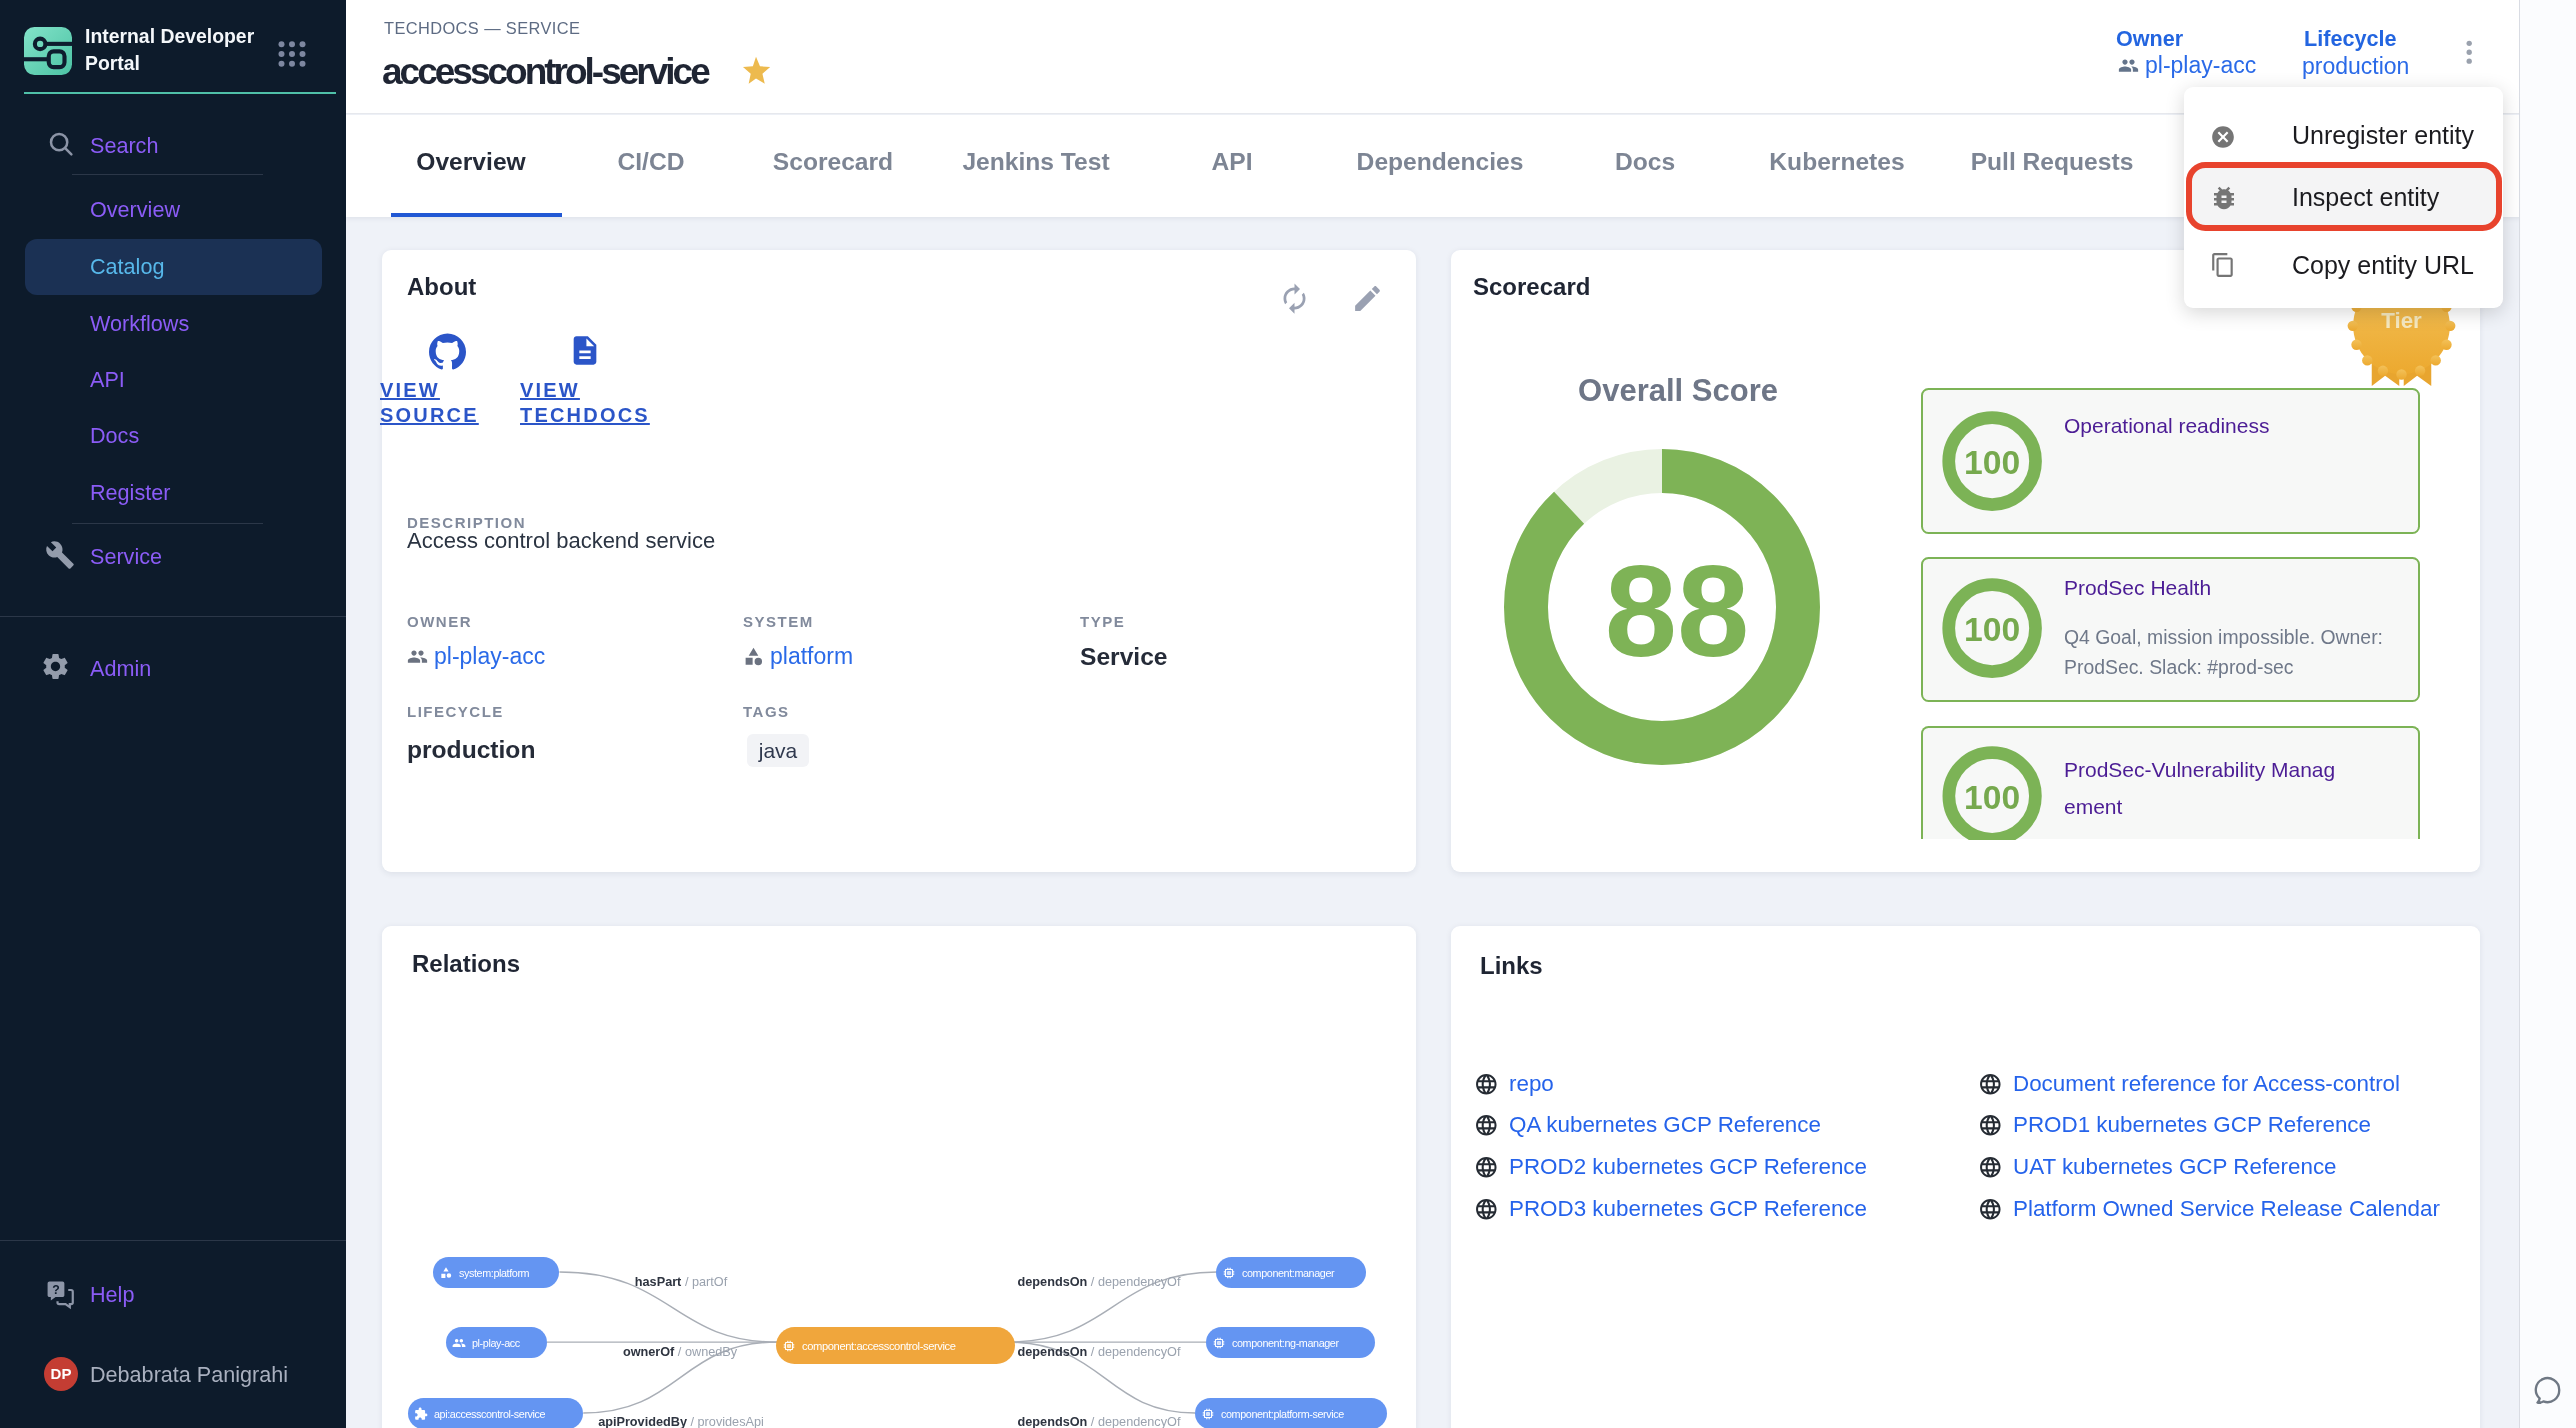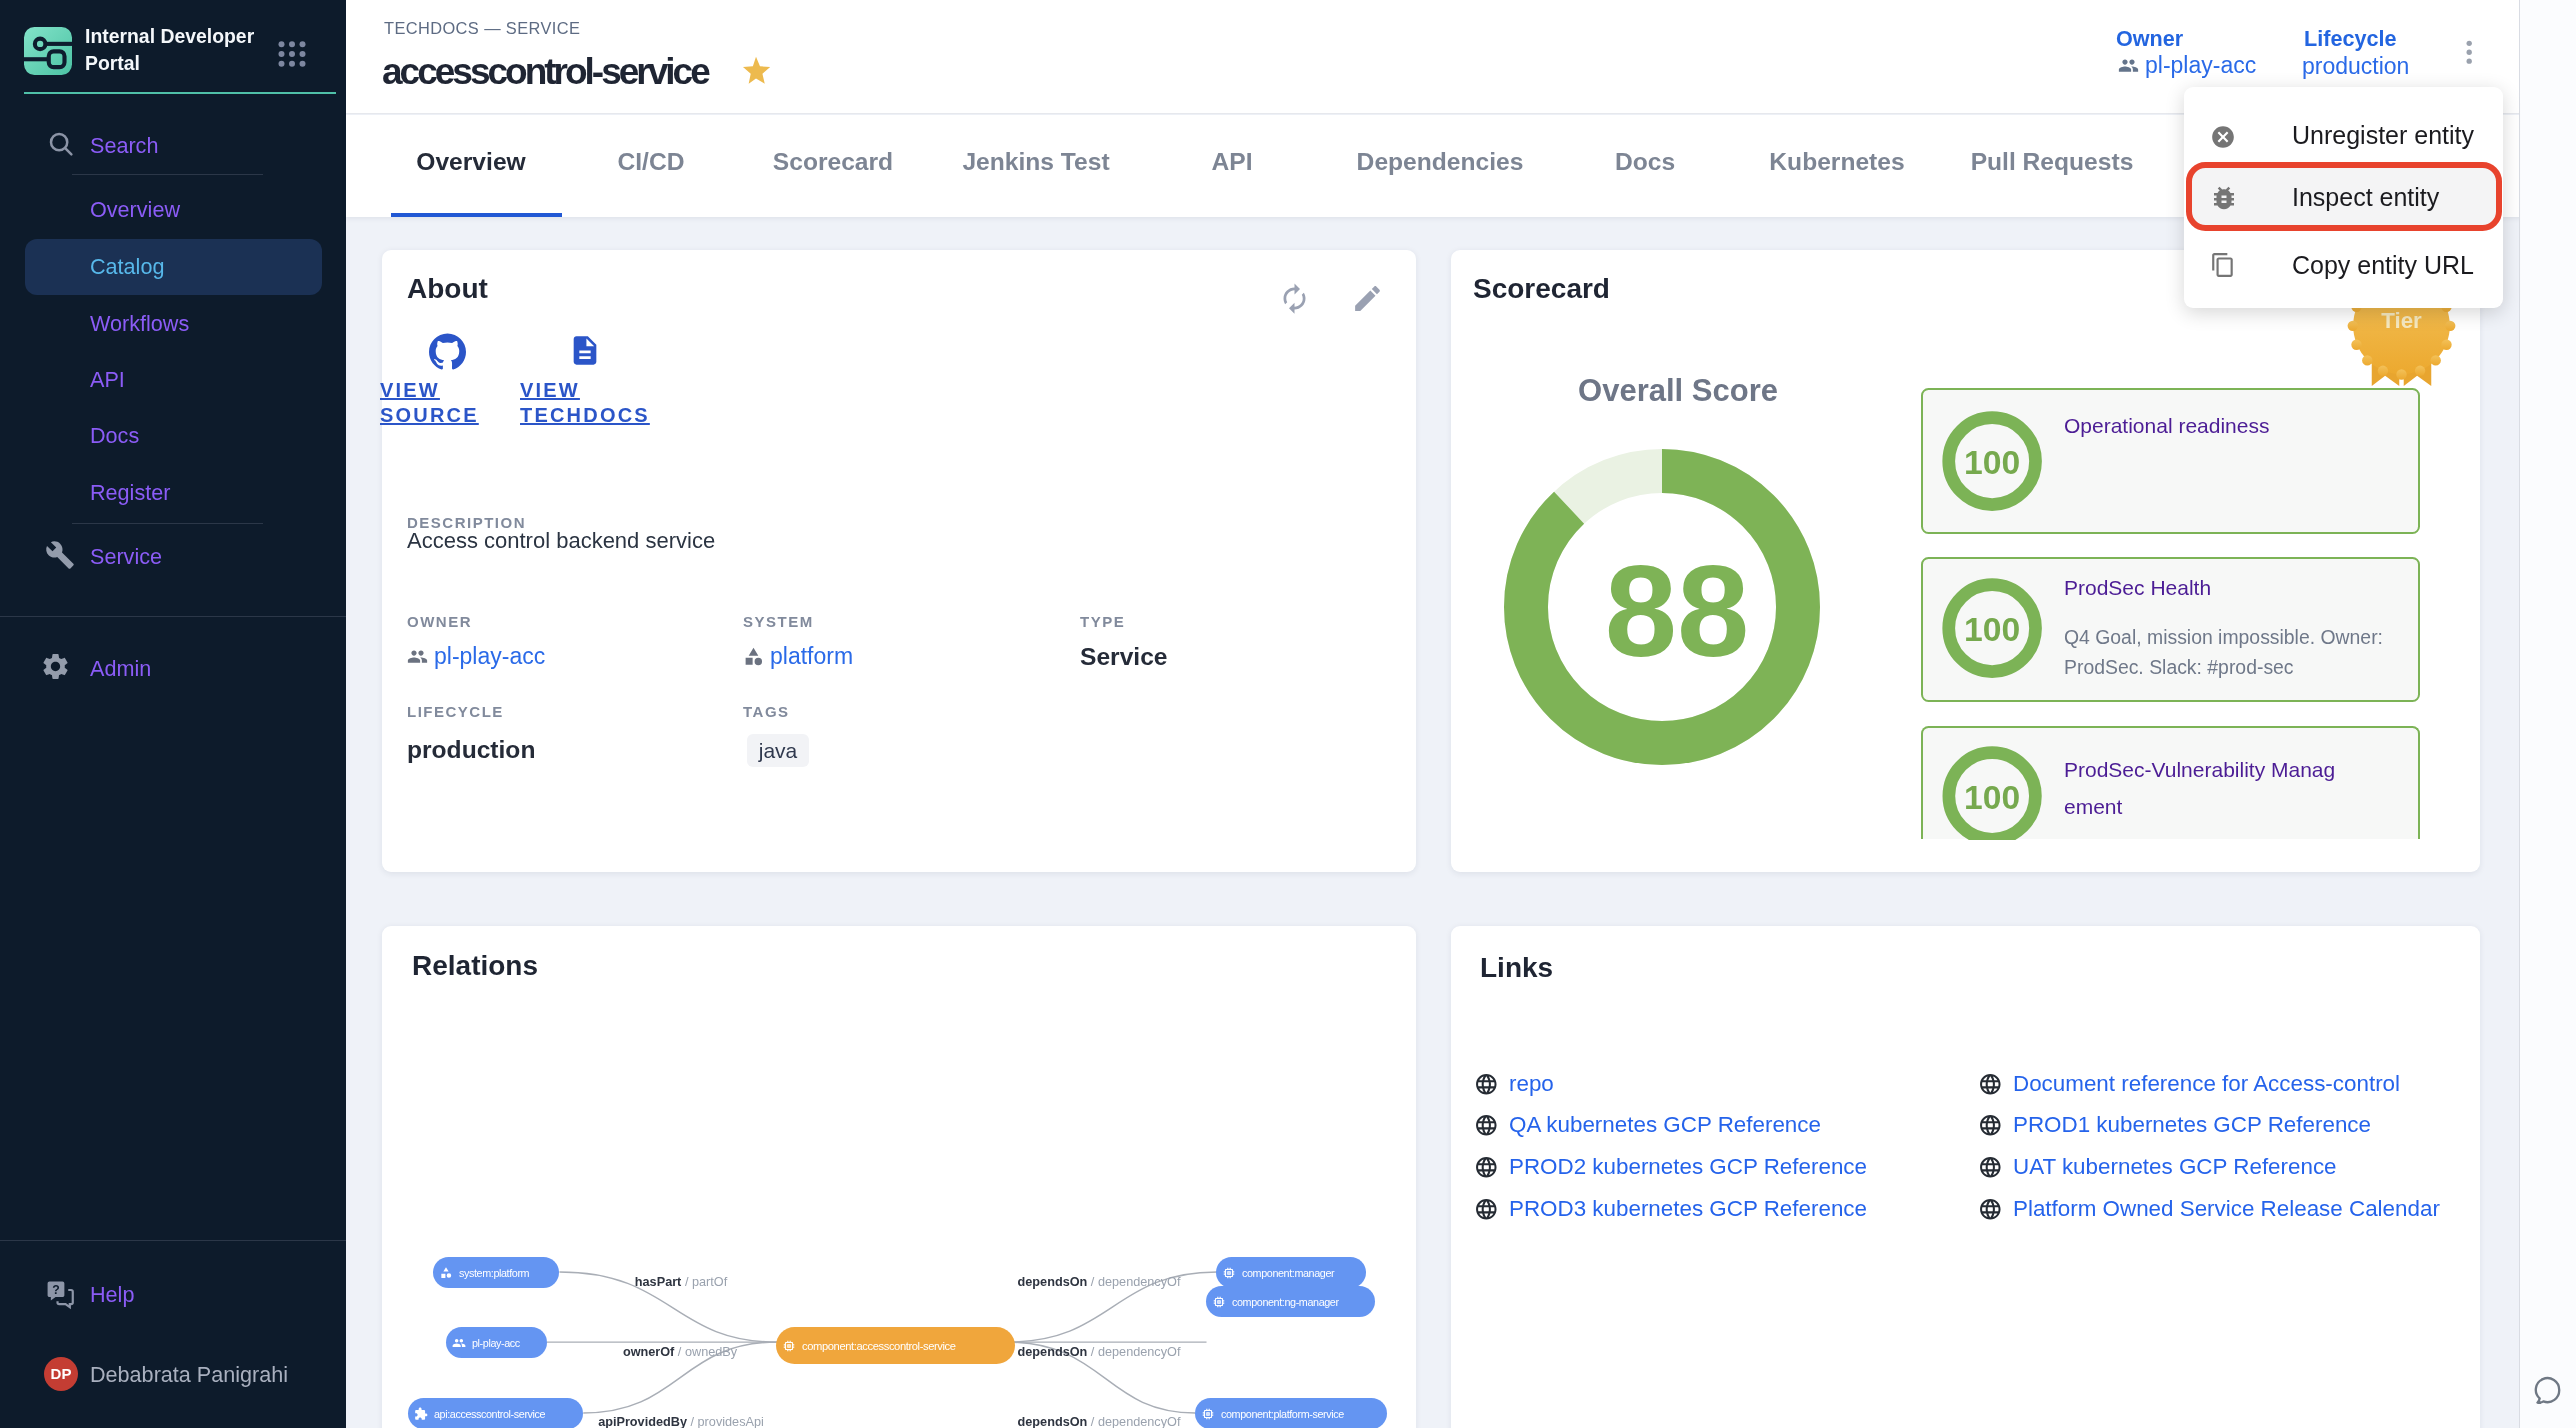--- a/index.html
+++ b/index.html
@@ -29,21 +29,21 @@
 #tabbar { position:absolute; left:346px; top:115px; width:2230px; height:102px; background:#fff; box-shadow:0 2.2px 4.5px rgba(30,40,70,.07); }
 .tab { position:absolute; top:148px; transform:translateX(-50%); font-size:24.6px; font-weight:bold; color:#7d8594; white-space:nowrap; }
 .tab.active { color:#252b38; }
 #underline { position:absolute; left:391px; top:213px; width:171px; height:3.7px; background:#2158d4; }
 
 .card { position:absolute; background:#fff; border-radius:9px; box-shadow:0 1.5px 6px rgba(25,35,70,.08); }
 #about { left:382px; top:250px; width:1034px; height:622px; }
 #scorecard { left:1451px; top:250px; width:1029px; height:622px; }
 #relations { left:382px; top:926px; width:1034px; height:596px; }
 #links { left:1451px; top:926px; width:1029px; height:596px; }
-.cardtitle { position:absolute; font-size:28px; font-weight:bold; color:#1f2533; }
+.cardtitle { position:absolute; font-size:24px; font-weight:bold; color:#1f2533; }
 
 .lbl { position:absolute; font-size:15px; font-weight:bold; letter-spacing:1.5px; color:#818a9c; }
 .val { position:absolute; font-size:23px; color:#2b3442; white-space:nowrap; }
 .vallink { position:absolute; font-size:23px; color:#2a6ae8; white-space:nowrap; }
 .valbold { position:absolute; font-size:24.6px; font-weight:bold; color:#252b38; white-space:nowrap; }
 .viewbtn { position:absolute; text-align:left; font-size:20px; font-weight:bold; letter-spacing:2.2px; color:#2b55c8; line-height:25px;text-decoration:underline; }
 #javachip { position:absolute; left:747px; top:734px; width:62px; height:33px; background:#f2f3f6; border-radius:6px; color:#30394e; font-size:21px; text-align:center; line-height:33px; }
 
 #ovscore { position:absolute; left:1520px; top:373px; width:316px; text-align:center; font-size:31px; font-weight:bold; color:#6e7687; }
 #donut { position:absolute; left:1504px; top:449px; }
@@ -266,21 +266,21 @@
     </svg>
   <span style="font-weight:normal;font-size:11.2px">component:accesscontrol-service</span>
   </div>
 
 <div class="pill pillblue" style="left:1216px;top:1257px;width:150px">
   <svg width="14" height="14" viewBox="0 0 24 24">
       <path fill="#fff" d="M15 9H9v6h6V9zm-2 4h-2v-2h2v2zm8-2V9h-2V7c0-1.1-.9-2-2-2h-2V3h-2v2h-2V3H9v2H7c-1.1 0-2 .9-2 2v2H3v2h2v2H3v2h2v2c0 1.1.9 2 2 2h2v2h2v-2h2v2h2v-2h2c1.1 0 2-.9 2-2v-2h2v-2h-2v-2h2zm-4 6H7V7h10v10z"></path>
     </svg>
   <span>component:manager</span>
   </div>
-<div class="pill pillblue" style="left:1206px;top:1286px;width:169px">
+<div class="pill pillblue" style="left:1206px;top:1327px;width:169px">
   <svg width="14" height="14" viewBox="0 0 24 24">
       <path fill="#fff" d="M15 9H9v6h6V9zm-2 4h-2v-2h2v2zm8-2V9h-2V7c0-1.1-.9-2-2-2h-2V3h-2v2h-2V3H9v2H7c-1.1 0-2 .9-2 2v2H3v2h2v2H3v2h2v2c0 1.1.9 2 2 2h2v2h2v-2h2v2h2v-2h2c1.1 0 2-.9 2-2v-2h2v-2h-2v-2h2zm-4 6H7V7h10v10z"></path>
     </svg>
   <span>component:ng-manager</span>
   </div>
 <div class="pill pillblue" style="left:1195px;top:1398px;width:192px">
   <svg width="14" height="14" viewBox="0 0 24 24">
       <path fill="#fff" d="M15 9H9v6h6V9zm-2 4h-2v-2h2v2zm8-2V9h-2V7c0-1.1-.9-2-2-2h-2V3h-2v2h-2V3H9v2H7c-1.1 0-2 .9-2 2v2H3v2h2v2H3v2h2v2c0 1.1.9 2 2 2h2v2h2v-2h2v2h2v-2h2c1.1 0 2-.9 2-2v-2h2v-2h-2v-2h2zm-4 6H7V7h10v10z"></path>
     </svg>
   <span>component:platform-service</span>

